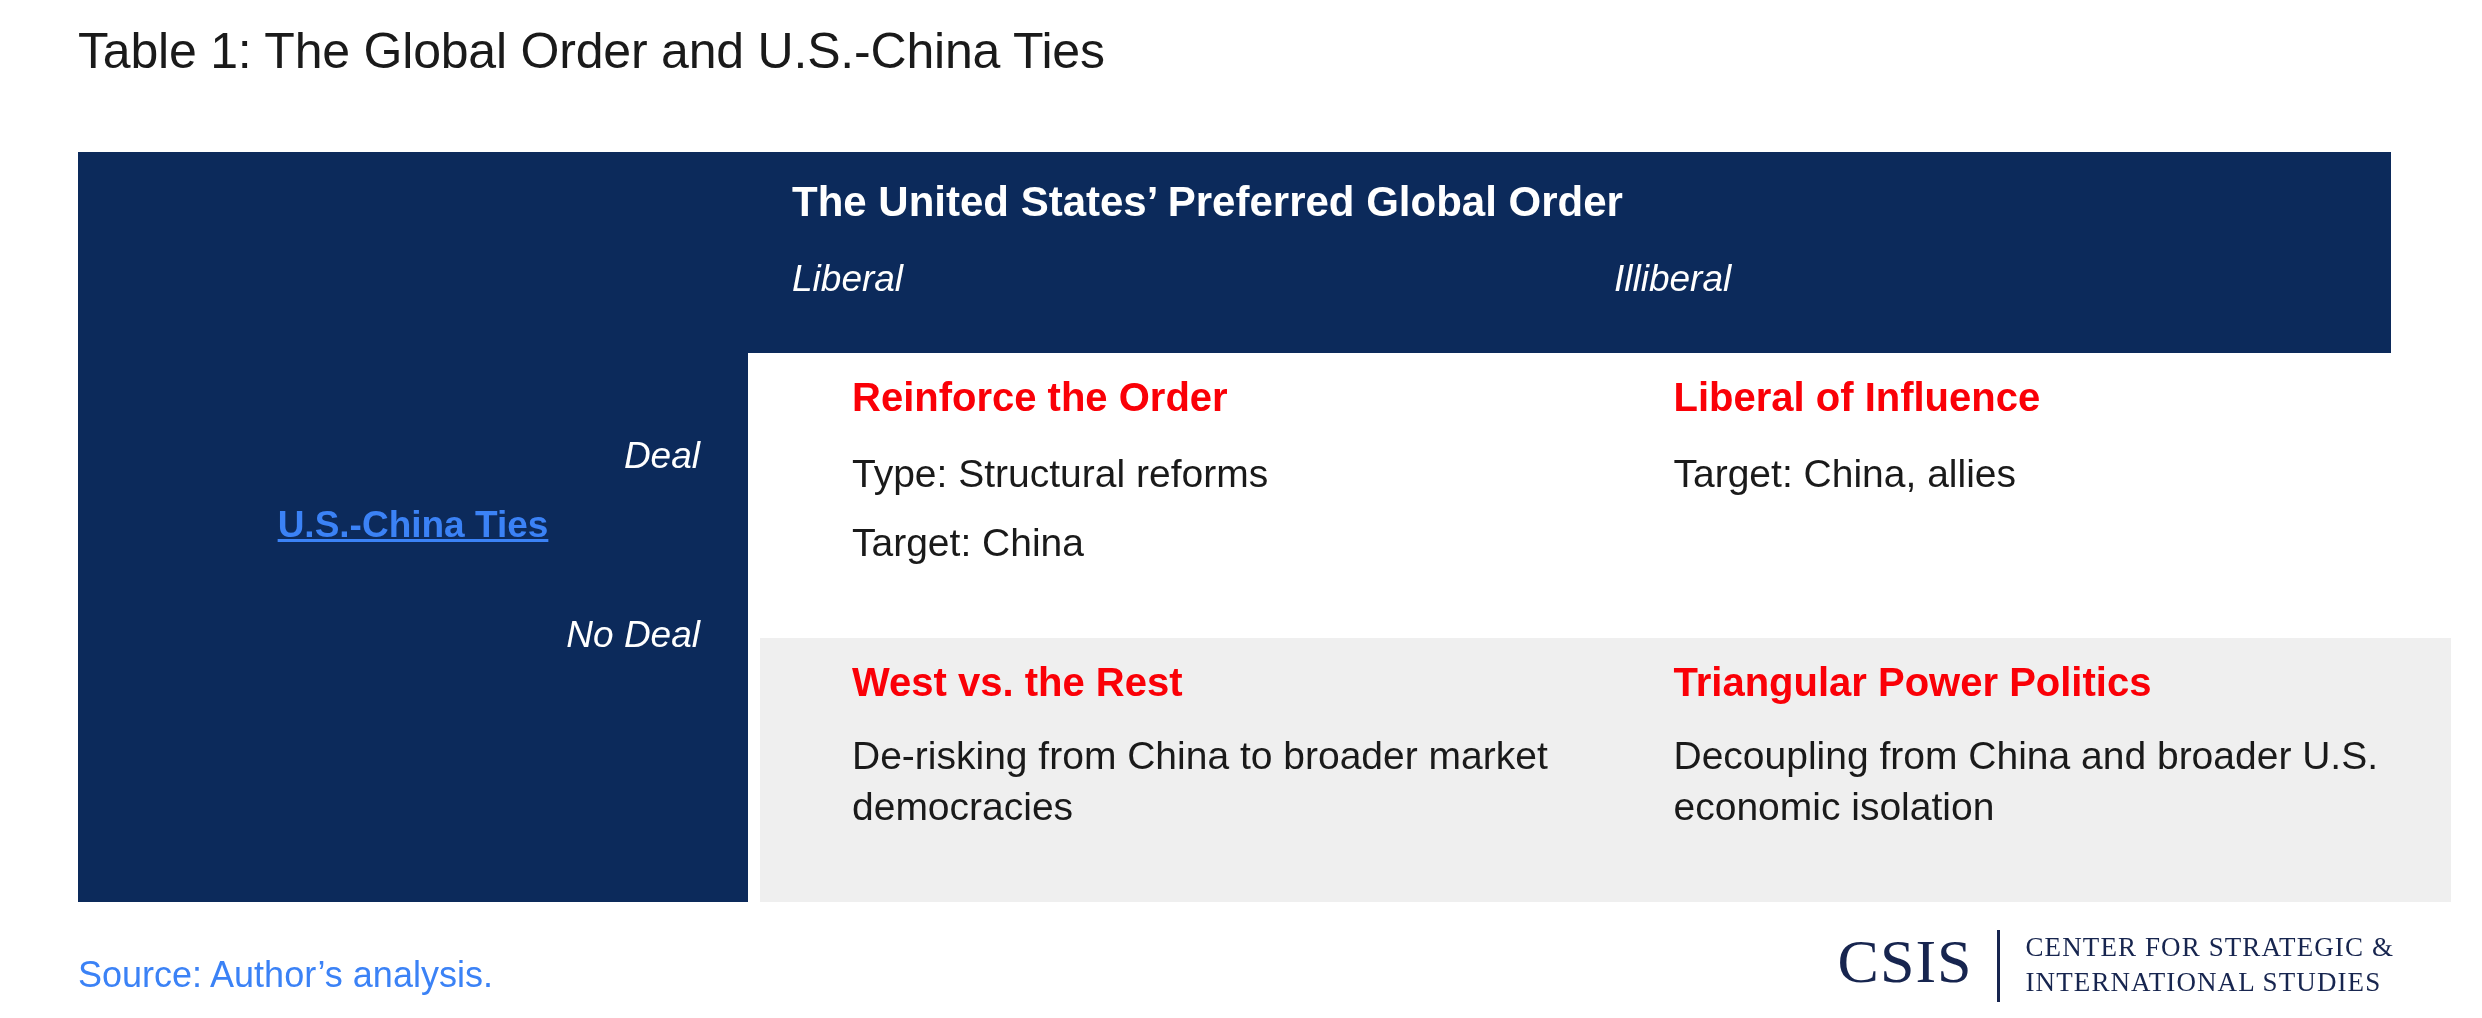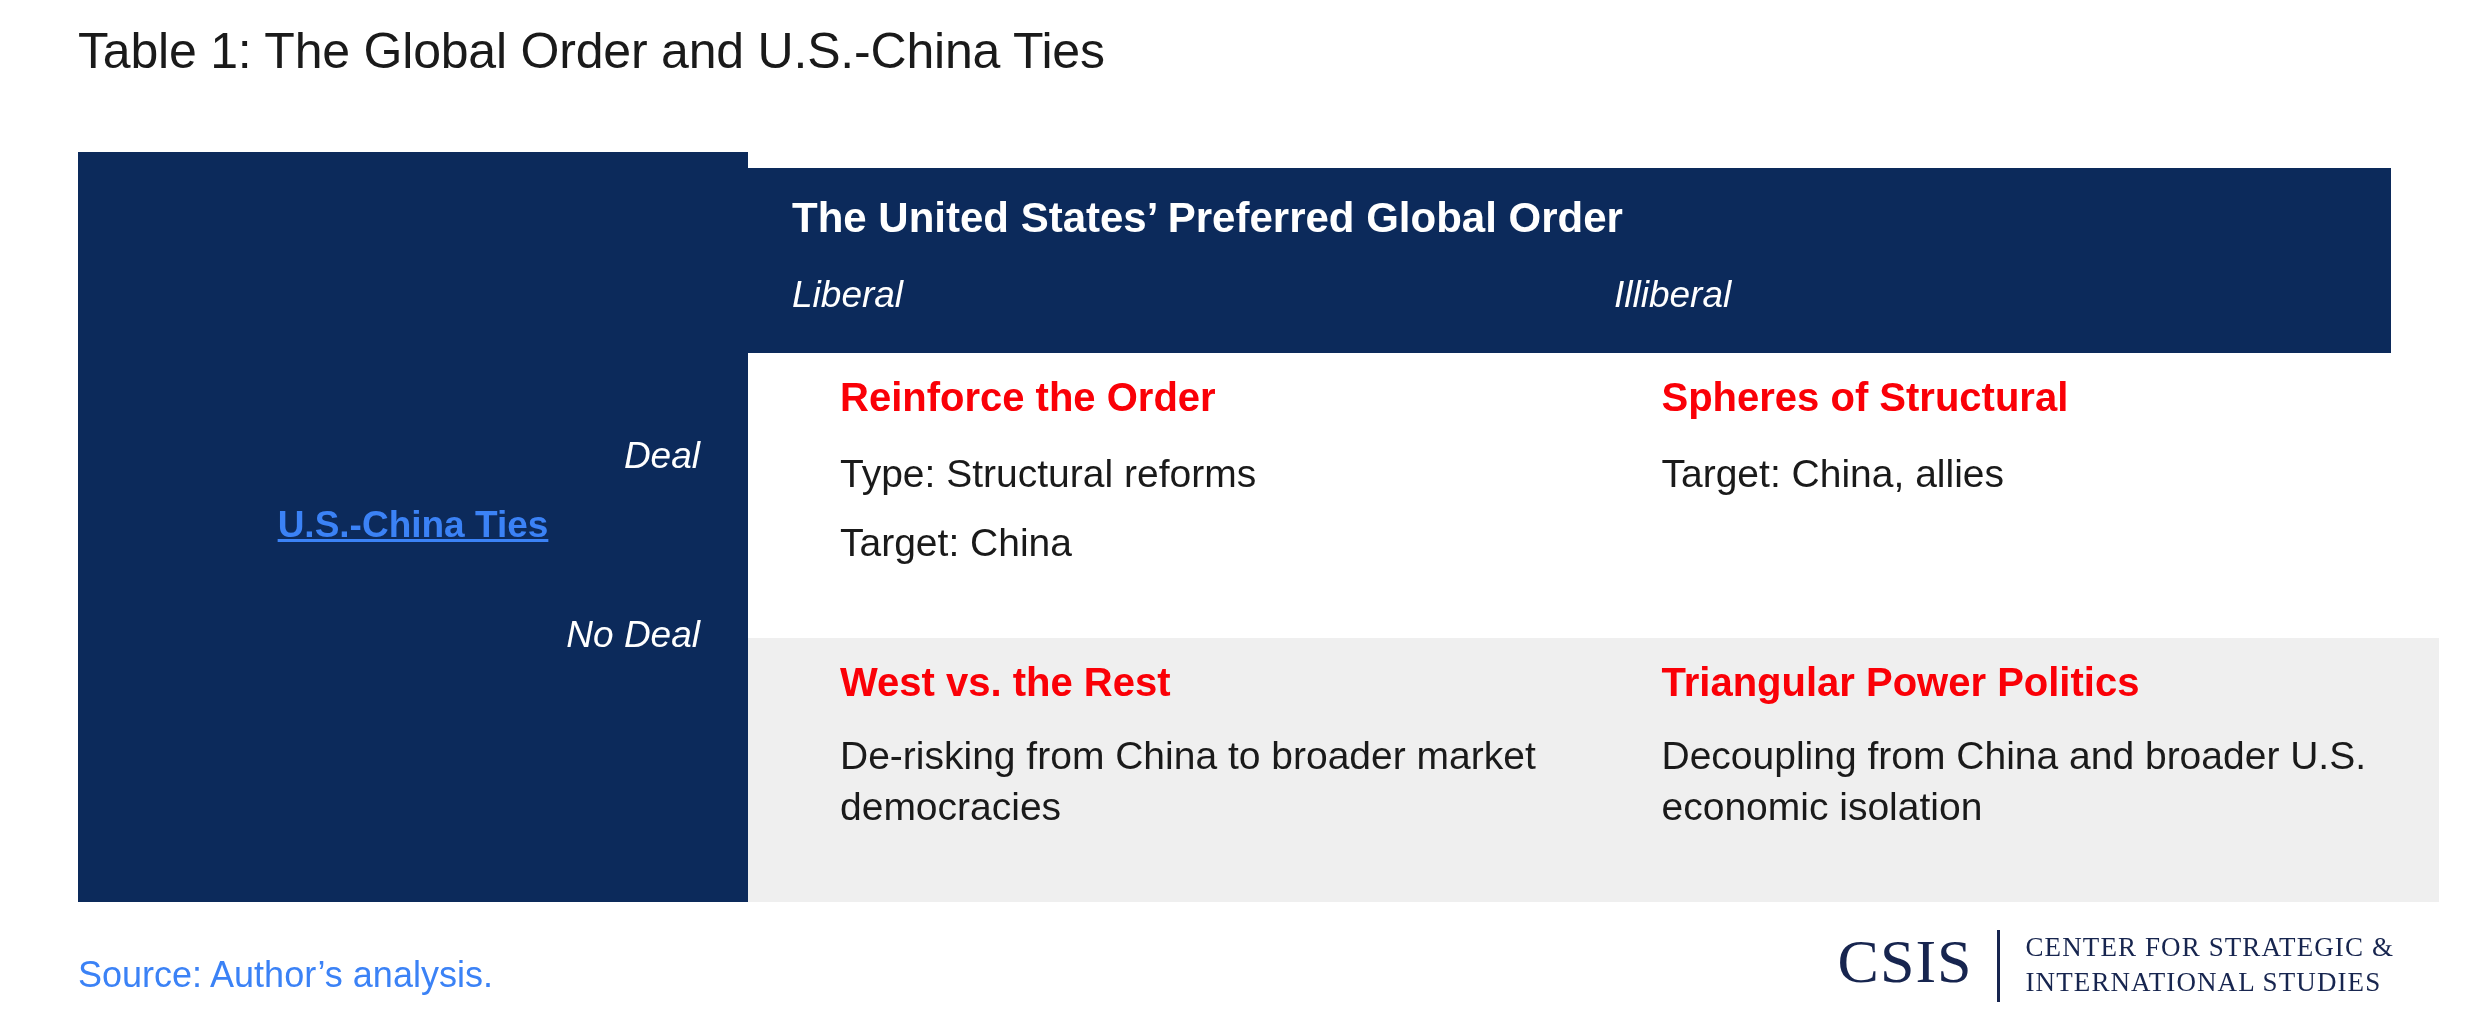--- a/index.html
+++ b/index.html
@@ -81,21 +81,20 @@
   .row-label.no-deal { top: 462px; }
 
   
   .col-header-band {
     position: absolute;
     left: 670px;
     top: 0;
     width: 1643px;
     height: 201px;
     background: #0c2a5b;
-    margin-top: 16px;
   }
   .band-title {
     position: absolute;
     left: 44px;
     top: 26px;
     color: #ffffff;
     font-size: 42px;
     font-weight: bold;
     white-space: nowrap;
   }
@@ -114,21 +113,21 @@
   
   .body-grid {
     position: absolute;
     left: 670px;
     top: 201px;
     width: 1643px;
     height: 549px;
   }
   .brow {
     position: absolute;
-    left: 0;
+    left: 12px;
     width: 1643px;
     display: flex;
     padding-left: 48px;
   }
   .brow.r1 { top: 0;     height: 285px; background: #ffffff; }
   .brow.r2 { top: 285px; height: 264px; background: #efefef; }
 
   .cell {
     width: 822px;
     box-sizing: border-box;
@@ -219,21 +218,21 @@
 
     <div class="body-grid">
 
       <div class="brow r1">
         <div class="cell">
           <div class="cell-title">Reinforce the Order</div>
           <div class="cell-line">Type: Structural reforms</div>
           <div class="cell-line">Target: China</div>
         </div>
         <div class="cell">
-          <div class="cell-title">Spheres of Structural</div>
+          <div class="cell-title">Liberal of Influence</div>
           <div class="cell-line">Target: China, allies</div>
         </div>
       </div>
 
       <div class="brow r2">
         <div class="cell">
           <div class="cell-title">West vs. the Rest</div>
           <div class="cell-para">De-risking from China to broader market democracies</div>
         </div>
         <div class="cell">

